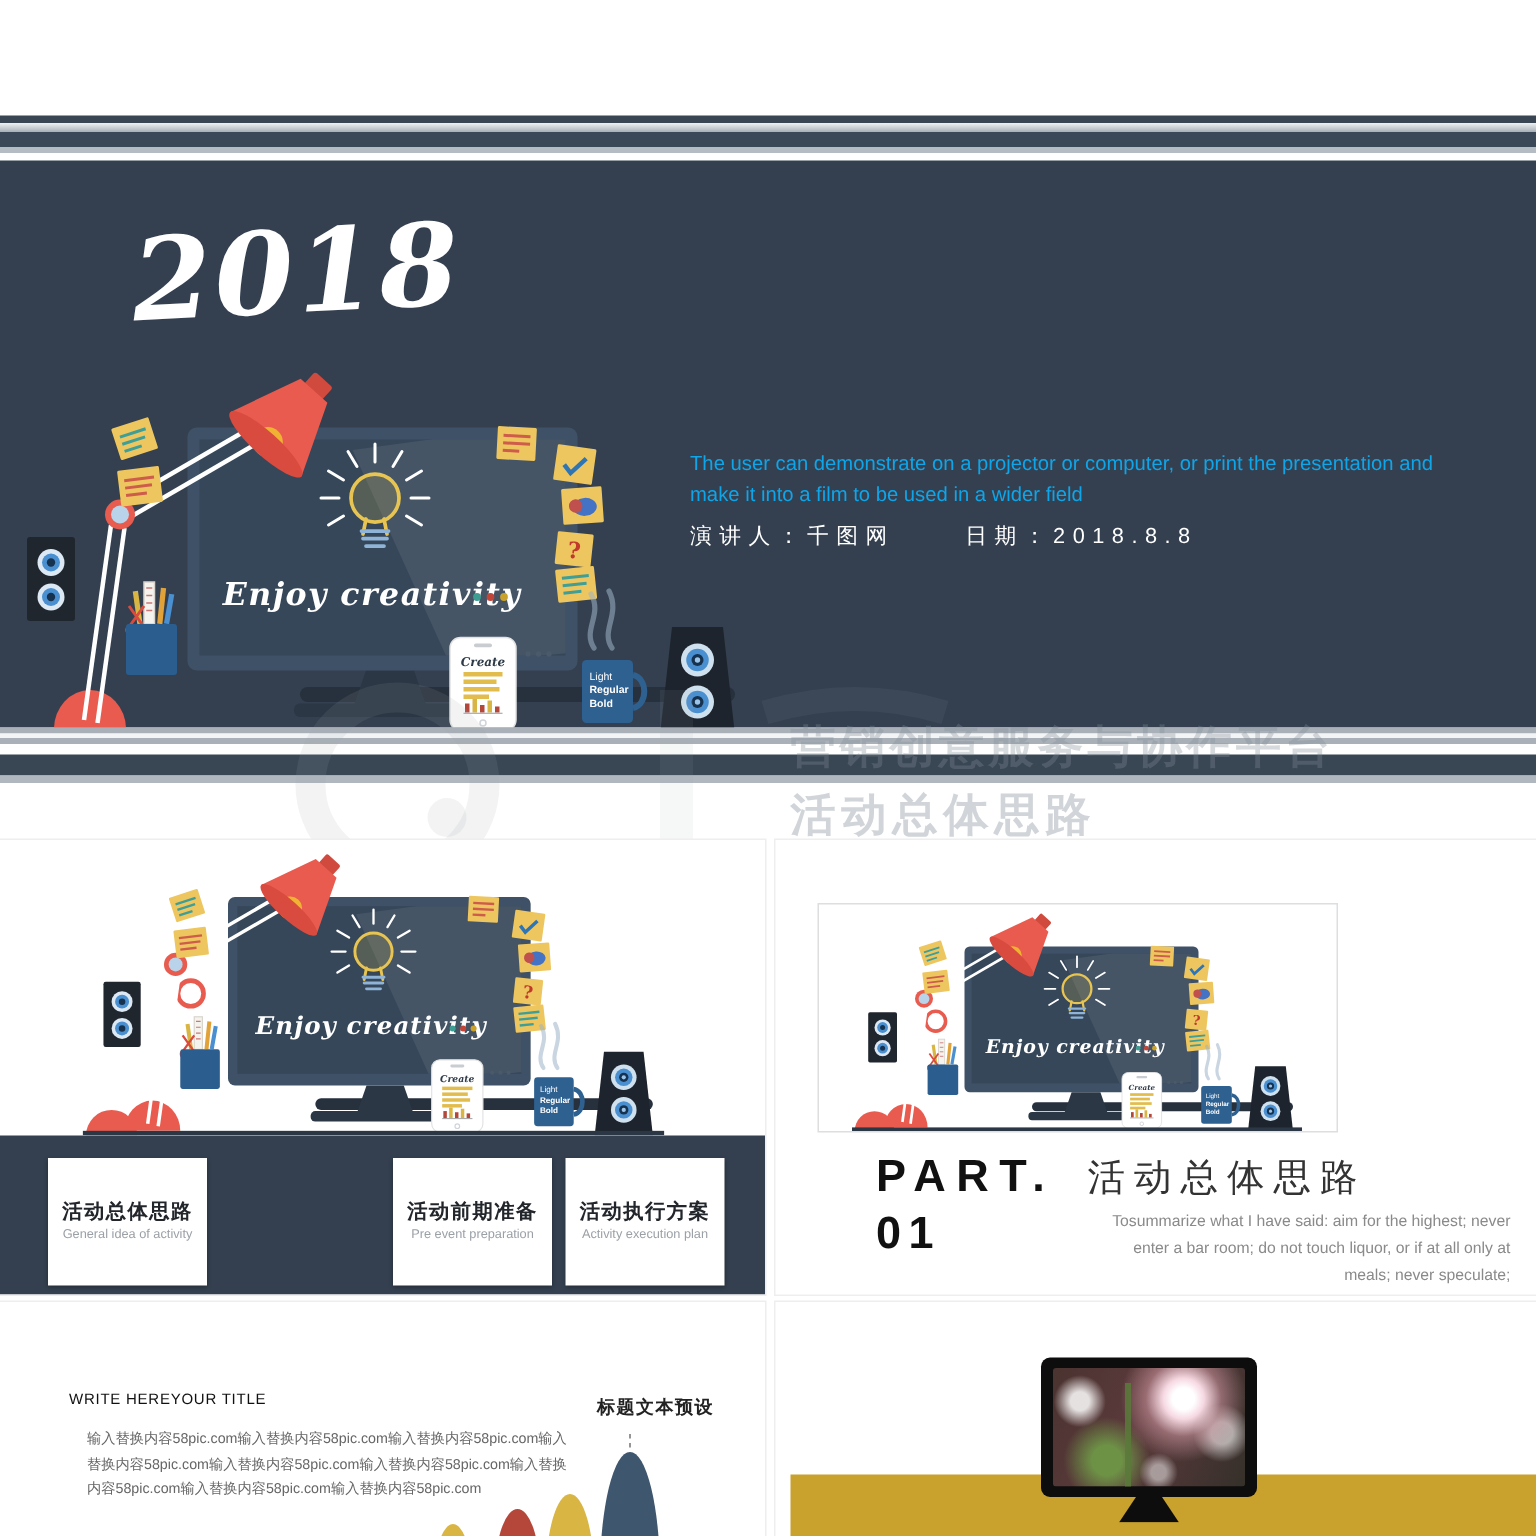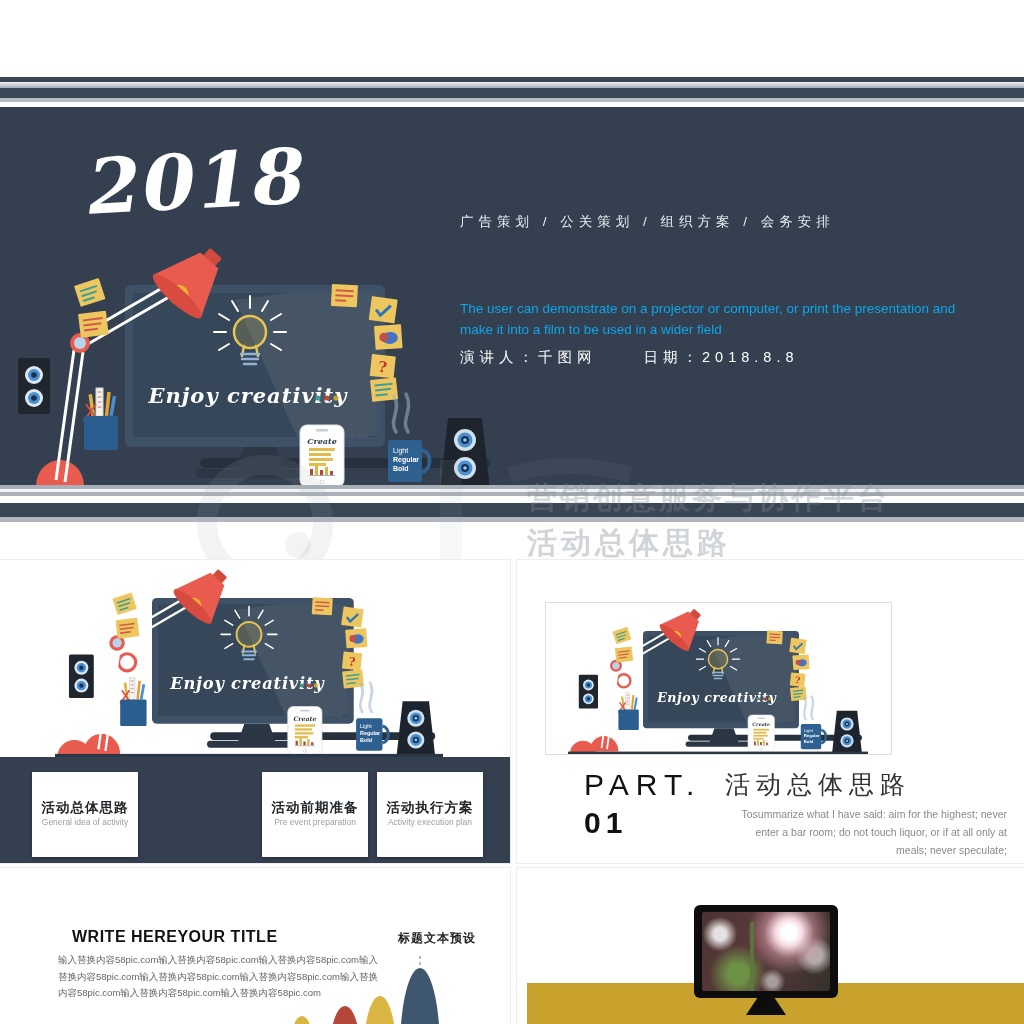--- a/index.html
+++ b/index.html
@@ -44,31 +44,31 @@
   .agenda-band{position:absolute;left:0;top:197px;width:510px;height:106px;background:#344050;}
   .agenda-box{position:absolute;top:212px;width:106px;height:85px;background:#fff;
       box-shadow:0 1px 3px rgba(0,0,0,.35);text-align:center;}
   .agenda-box .t{margin-top:27px;font-size:13.5px;font-weight:bold;color:#22262b;letter-spacing:1px;}
   .agenda-box .s{margin-top:0;font-size:8.5px;color:#9aa0a6;}
 
   
   .part{left:517px;top:560px;width:507px;height:303px;background:#fff;box-shadow:0 0 0 1px #eeeeee;}
   .part-frame{position:absolute;left:28px;top:42px;width:345px;height:151px;border:1px solid #dcdee0;}
   .part-frame .scene{position:absolute;left:22px;top:1px;width:300px;height:150px;}
-  .part-label{position:absolute;left:67px;top:208px;font-size:30px;font-weight:normal;
+  .part-label{position:absolute;left:67px;top:208px;font-size:30px;font-weight:bold;
       letter-spacing:7px;color:#111;}
   .part-number{position:absolute;left:67px;top:246px;font-size:30px;font-weight:bold;
       letter-spacing:5px;color:#111;}
   .part-title{position:absolute;left:208px;top:208px;font-size:25px;letter-spacing:6px;color:#333;}
   .part-body{position:absolute;left:208px;top:246px;width:282px;font-size:10.5px;
       line-height:1.7;color:#8a8a8a;text-align:right;}
 
   
   .chartslide{left:0;top:868px;width:510px;height:156px;background:#fff;box-shadow:0 0 0 1px #eeeeee;}
-  .cs-title{position:absolute;left:72px;top:60px;font-size:16px;font-weight:bold;color:#111;letter-spacing:0.5px;}
+  .cs-title{position:absolute;left:46px;top:60px;font-size:10px;font-weight:normal;color:#111;letter-spacing:0.5px;}
   .cs-body{position:absolute;left:58px;top:84px;width:322px;font-size:9.5px;line-height:1.75;
       color:#666;word-break:break-all;}
   .cs-callout{position:absolute;left:366px;top:62px;width:110px;text-align:right;
       font-size:12px;font-weight:bold;color:#222;letter-spacing:1px;}
   .cs-chart{position:absolute;left:280px;top:62px;width:230px;height:94px;}
 
   
   .imgslide{left:517px;top:868px;width:507px;height:156px;background:#fff;box-shadow:0 0 0 1px #eeeeee;}
   .gold-band{position:absolute;left:10px;top:115px;width:497px;height:41px;background:#c9a22e;}
   .tv{position:absolute;left:177px;top:37px;width:144px;height:93px;background:#0d0d0d;border-radius:6px;}
@@ -274,21 +274,20 @@
   <div class="stripe st1"></div>
   <div class="stripe st2"></div>
   <div class="stripe st3"></div>
   <div class="stripe st4"></div>
 
   <section class="slide cover">
     <div class="year">2018</div>
     <svg class="scene-main">
         <use href="#desk-scene"></use>
       </svg>
-    <div class="tagline">广告策划 / 公关策划 / 组织方案 / 会务安排</div>
     <div class="cover-sub">The user can demonstrate on a projector or computer, or print the presentation and make it into a film to be used in a wider field</div>
     <div class="cover-meta">
       <span>演讲人：千图网</span>
       <span class="date">日期：2018.8.8</span>
     </div>
   </section>
 
   <div class="stripe sb1"></div>
   <div class="stripe sb2"></div>
   <div class="stripe sb3"></div>

